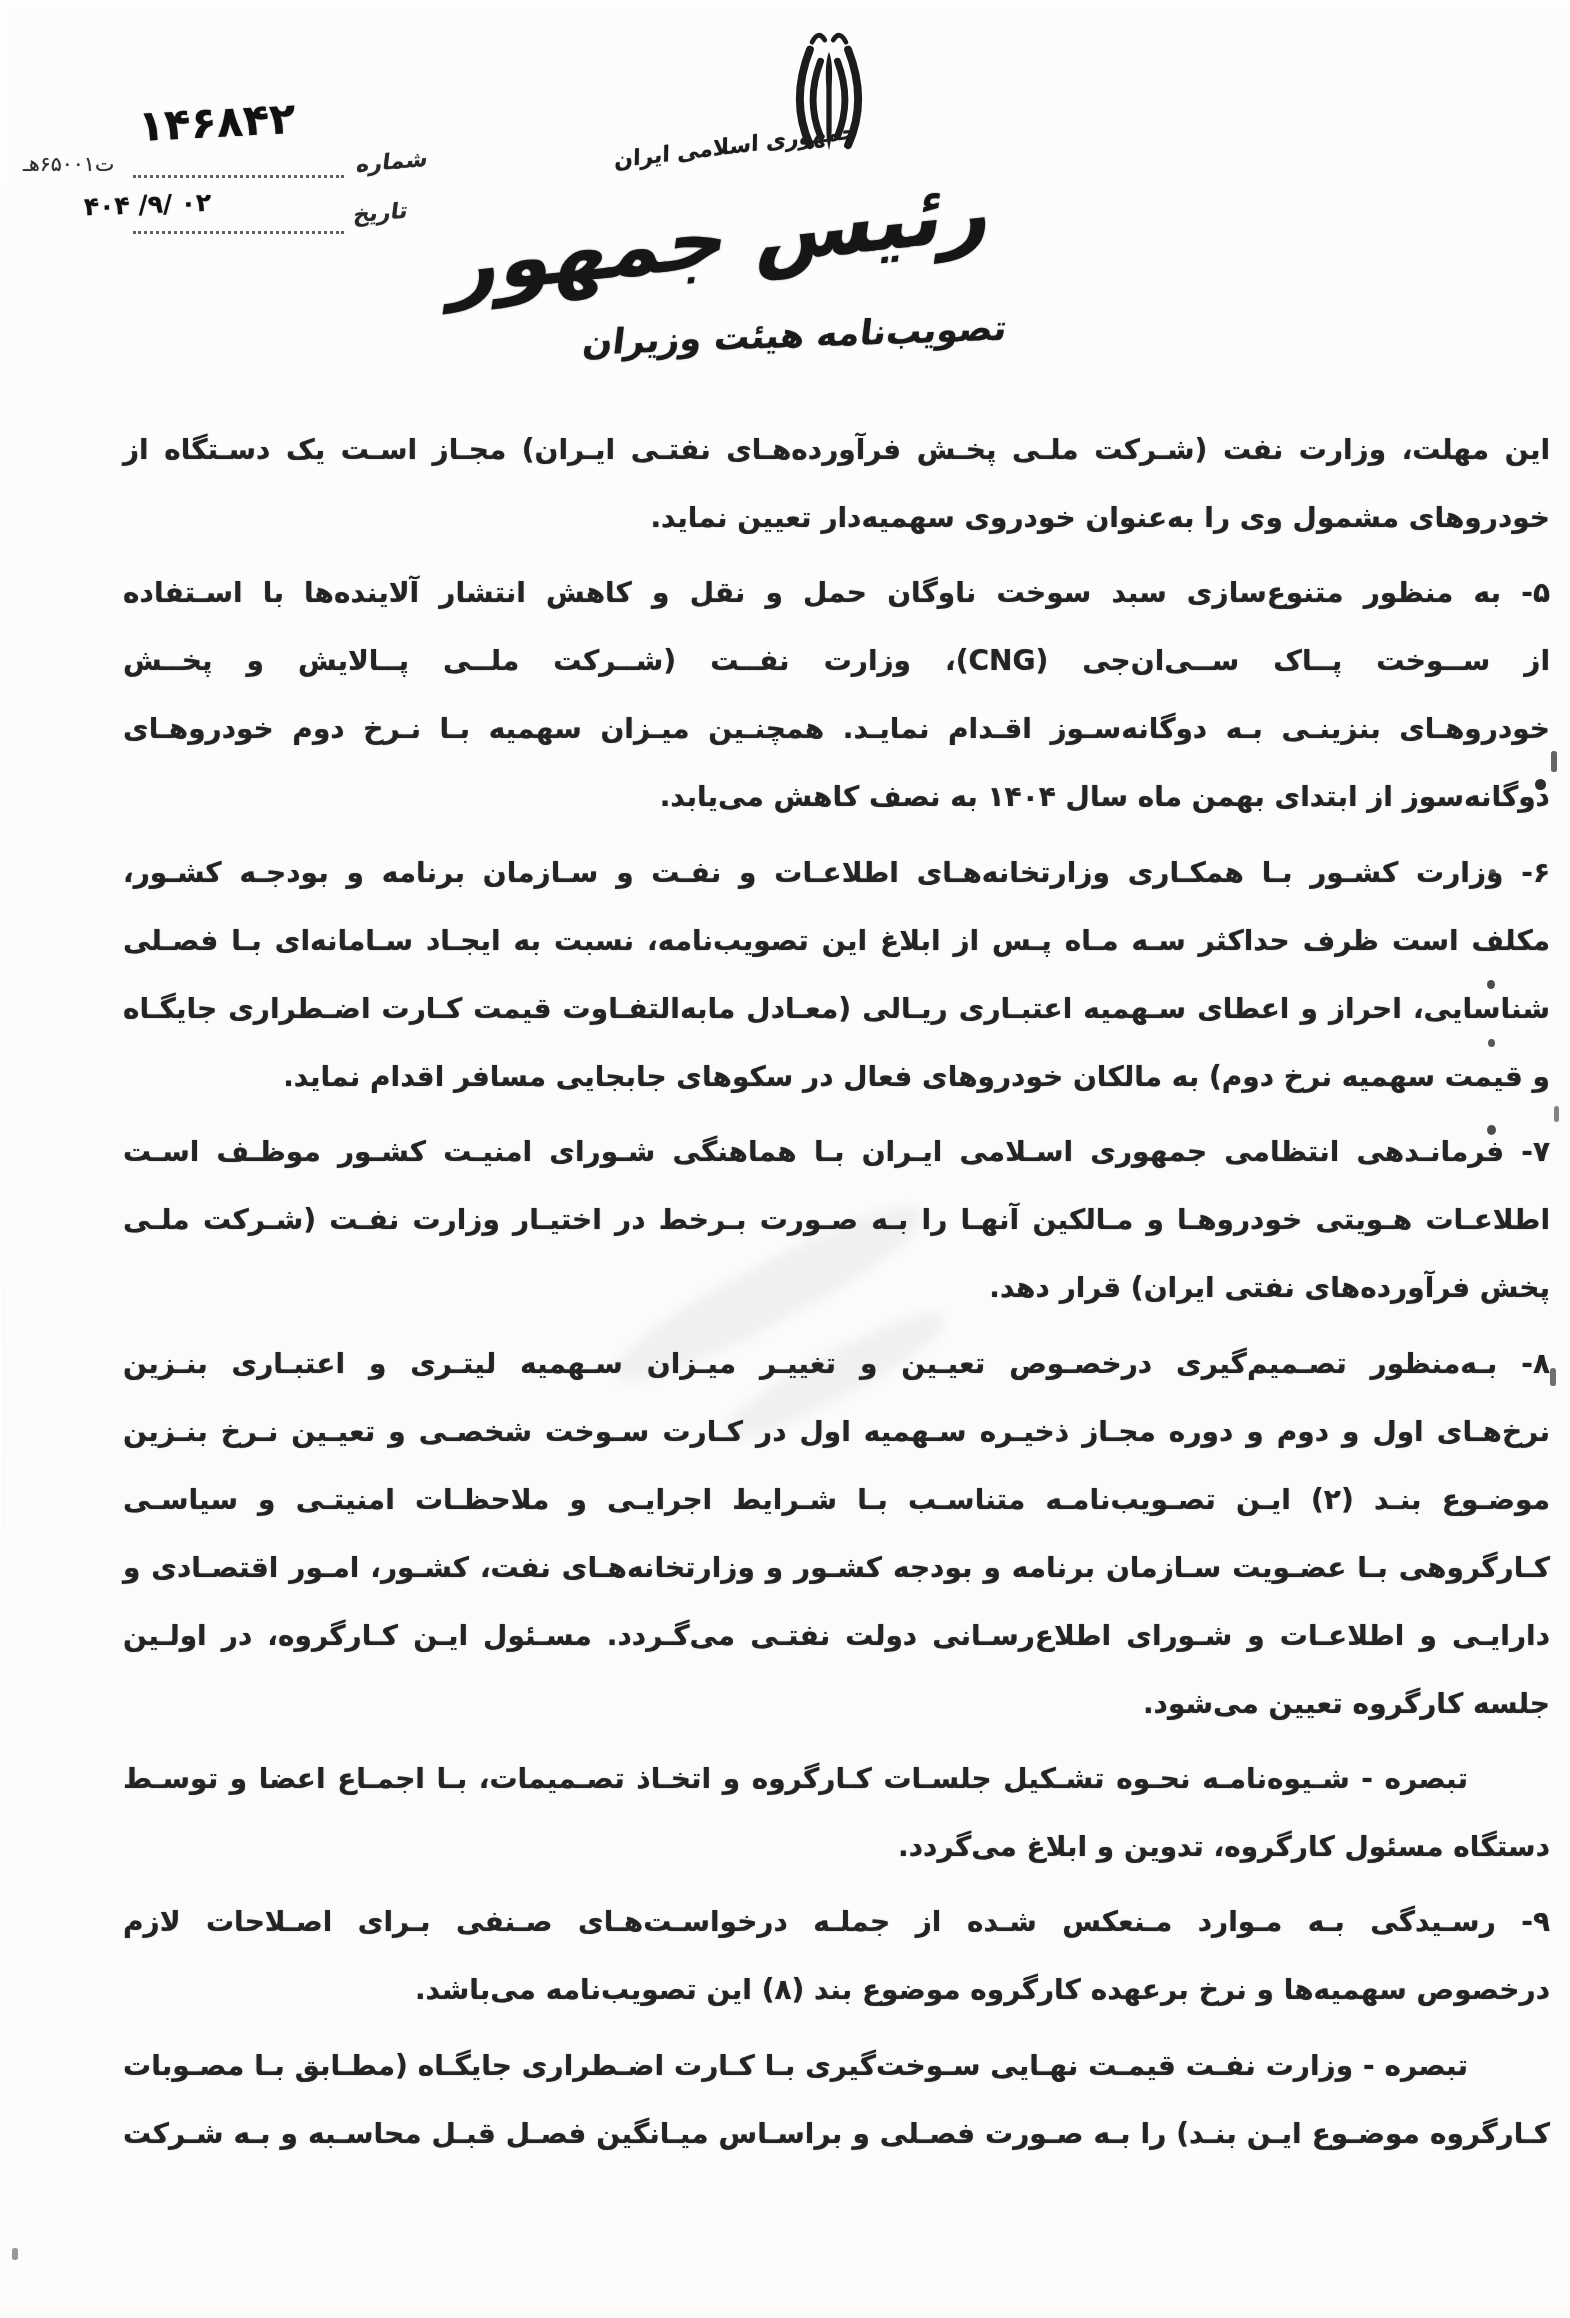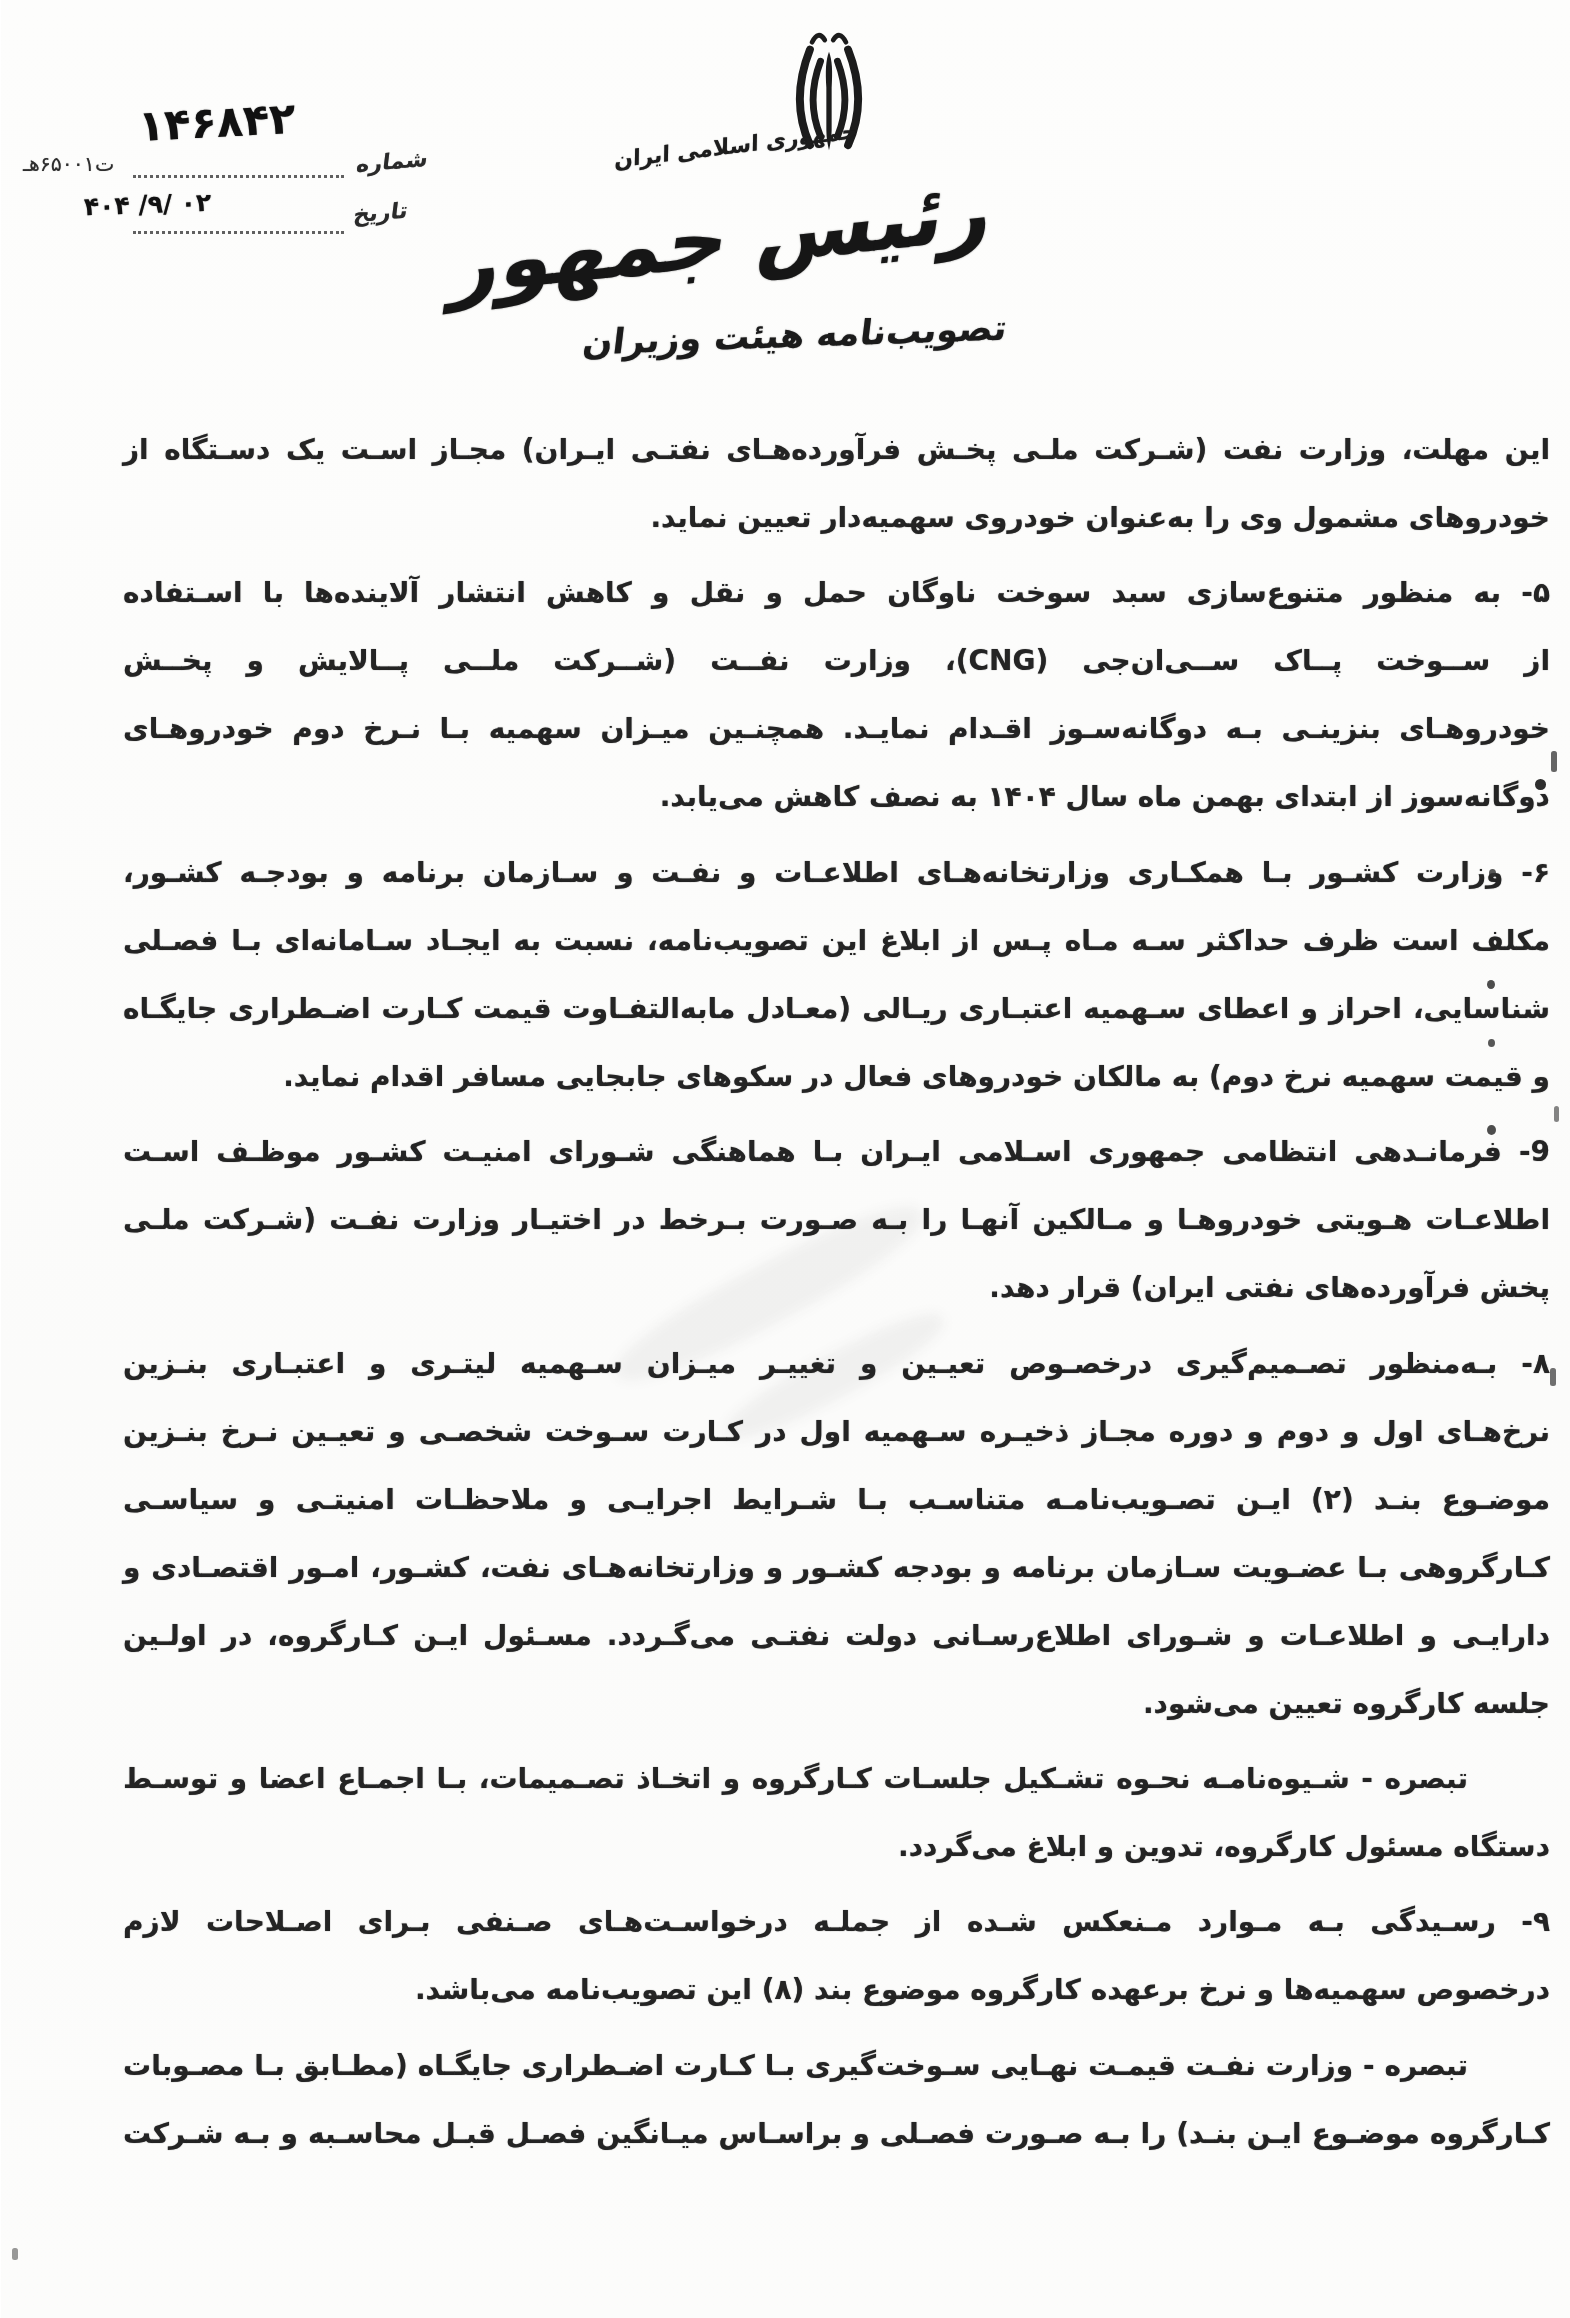--- a/index.html
+++ b/index.html
@@ -130,21 +130,21 @@
         <div class="line just">خودروهـای بنزینـی بـه دوگانه‌سـوز اقـدام نمایـد. همچنـین میـزان سهمیه بـا نـرخ دوم خودروهـای</div>
         <div class="line last">دوگانه‌سوز از ابتدای بهمن ماه سال ۱۴۰۴ به نصف کاهش می‌یابد.</div>
       </div>
       <div class="para">
         <div class="line just">۶- وزارت کشـور بـا همکـاری وزارتخانه‌هـای اطلاعـات و نفـت و سـازمان برنامه و بودجـه کشـور،</div>
         <div class="line just">مکلف است ظرف حداکثر سـه مـاه پـس از ابلاغ این تصویب‌نامه، نسبت به ایجـاد سـامانه‌ای بـا فصـلی</div>
         <div class="line just">شناسایی، احراز و اعطای سـهمیه اعتبـاری ریـالی (معـادل مابه‌التفـاوت قیمت کـارت اضـطراری جایگـاه</div>
         <div class="line last">و قیمت سهمیه نرخ دوم) به مالکان خودروهای فعال در سکوهای جابجایی مسافر اقدام نماید.</div>
       </div>
       <div class="para">
-        <div class="line just">9- فرمانـدهی انتظامی جمهوری اسـلامی ایـران بـا هماهنگی شـورای امنیـت کشـور موظـف اسـت</div>
+        <div class="line just">۷- فرمانـدهی انتظامی جمهوری اسـلامی ایـران بـا هماهنگی شـورای امنیـت کشـور موظـف اسـت</div>
         <div class="line just">اطلاعـات هـویتی خودروهـا و مـالکین آنهـا را بـه صـورت بـرخط در اختیـار وزارت نفـت (شـرکت ملـی</div>
         <div class="line last">پخش فرآورده‌های نفتی ایران) قرار دهد.</div>
       </div>
       <div class="para">
         <div class="line just">۸- بـه‌منظور تصـمیم‌گیری درخصـوص تعیـین و تغییـر میـزان سـهمیه لیتـری و اعتبـاری بنـزین</div>
         <div class="line just">نرخ‌هـای اول و دوم و دوره مجـاز ذخیـره سـهمیه اول در کـارت سـوخت شخصـی و تعیـین نـرخ بنـزین</div>
         <div class="line just">موضـوع بنـد (۲) ایـن تصـویب‌نامـه متناسـب بـا شـرایط اجرایـی و ملاحظـات امنیتـی و سیاسـی</div>
         <div class="line just">کـارگروهی بـا عضـویت سـازمان برنامه و بودجه کشـور و وزارتخانه‌هـای نفت، کشـور، امـور اقتصـادی و</div>
         <div class="line just">دارایـی و اطلاعـات و شـورای اطلاع‌رسـانی دولت نفتـی می‌گـردد. مسـئول ایـن کـارگروه، در اولـین</div>
         <div class="line last">جلسه کارگروه تعیین می‌شود.</div>

